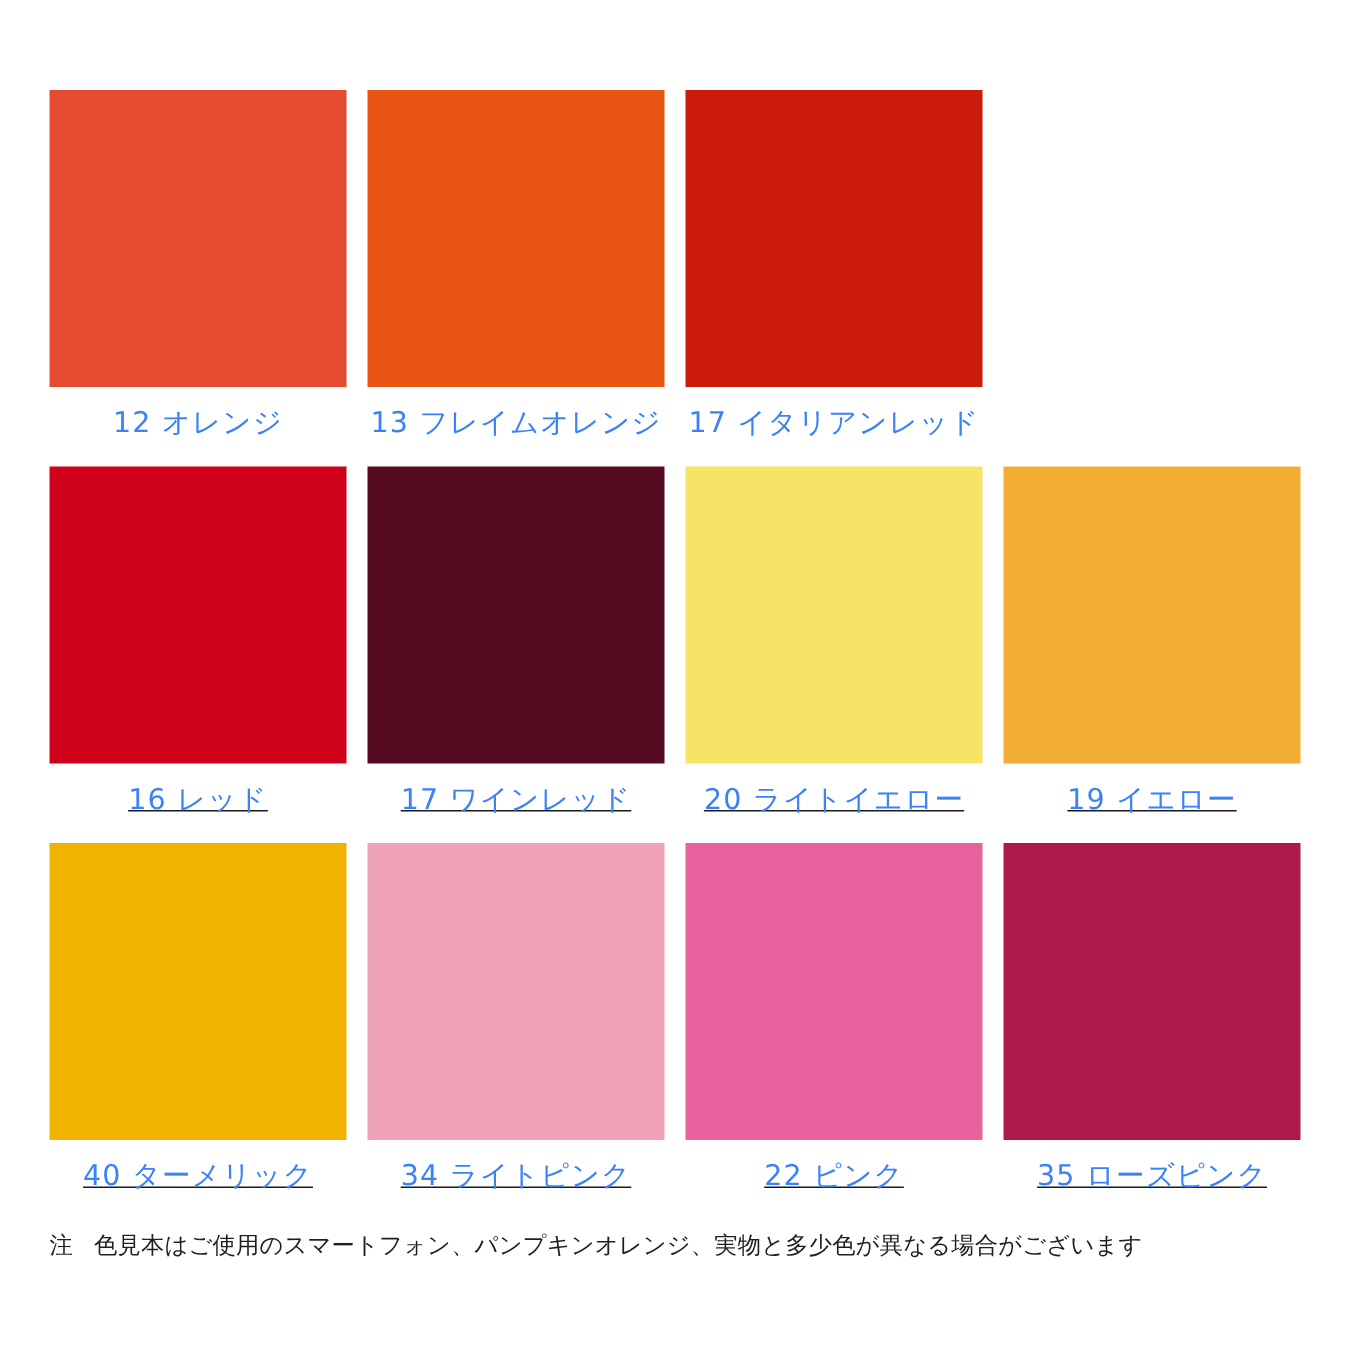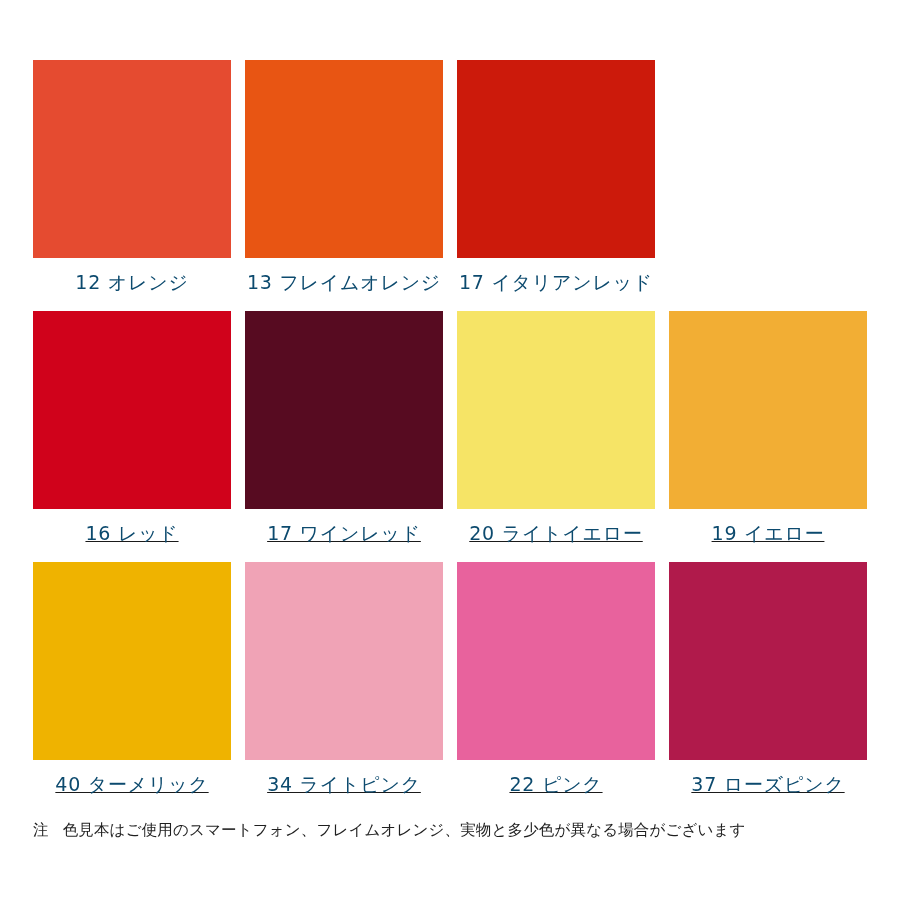--- a/index.html
+++ b/index.html
@@ -49,21 +49,21 @@
     height: 198px;
     display: block;
   }
 
   .swatch-label {
     margin-top: 13px;
     margin-bottom: 13px;
     font-size: 19px;
     line-height: 1.2;
     letter-spacing: 0.04em;
-    color: #0c4a6e;
+    color: #3b82f6;
     white-space: nowrap;
     text-align: right;
     font-family: "DejaVu Sans", "Liberation Sans", sans-serif;
   }
 
   .footnote {
     margin-top: 12px;
     padding-left: 0px;
     font-size: 15.5px;
     line-height: 1.4;
@@ -123,21 +123,21 @@
     <div class="swatch-cell">
       <span class="swatch-chip" style="background-color: rgb(240, 163, 182);"></span>
       <span class="swatch-label">34 ライトピンク</span>
     </div>
     <div class="swatch-cell">
       <span class="swatch-chip" style="background-color: rgb(232, 98, 157);"></span>
       <span class="swatch-label">22 ピンク</span>
     </div>
     <div class="swatch-cell">
       <span class="swatch-chip" style="background-color: rgb(176, 26, 75);"></span>
-      <span class="swatch-label">37 ローズピンク</span>
+      <span class="swatch-label">35 ローズピンク</span>
     </div>
   </div>
 
   <div class="footnote">
-    <span class="note-mark">注</span><span>色見本はご使用のスマートフォン、フレイムオレンジ、実物と多少色が異なる場合がございます</span>
+    <span class="note-mark">注</span><span>色見本はご使用のスマートフォン、パンプキンオレンジ、実物と多少色が異なる場合がございます</span>
   </div>
 
 </div>
 
 </body></html>

